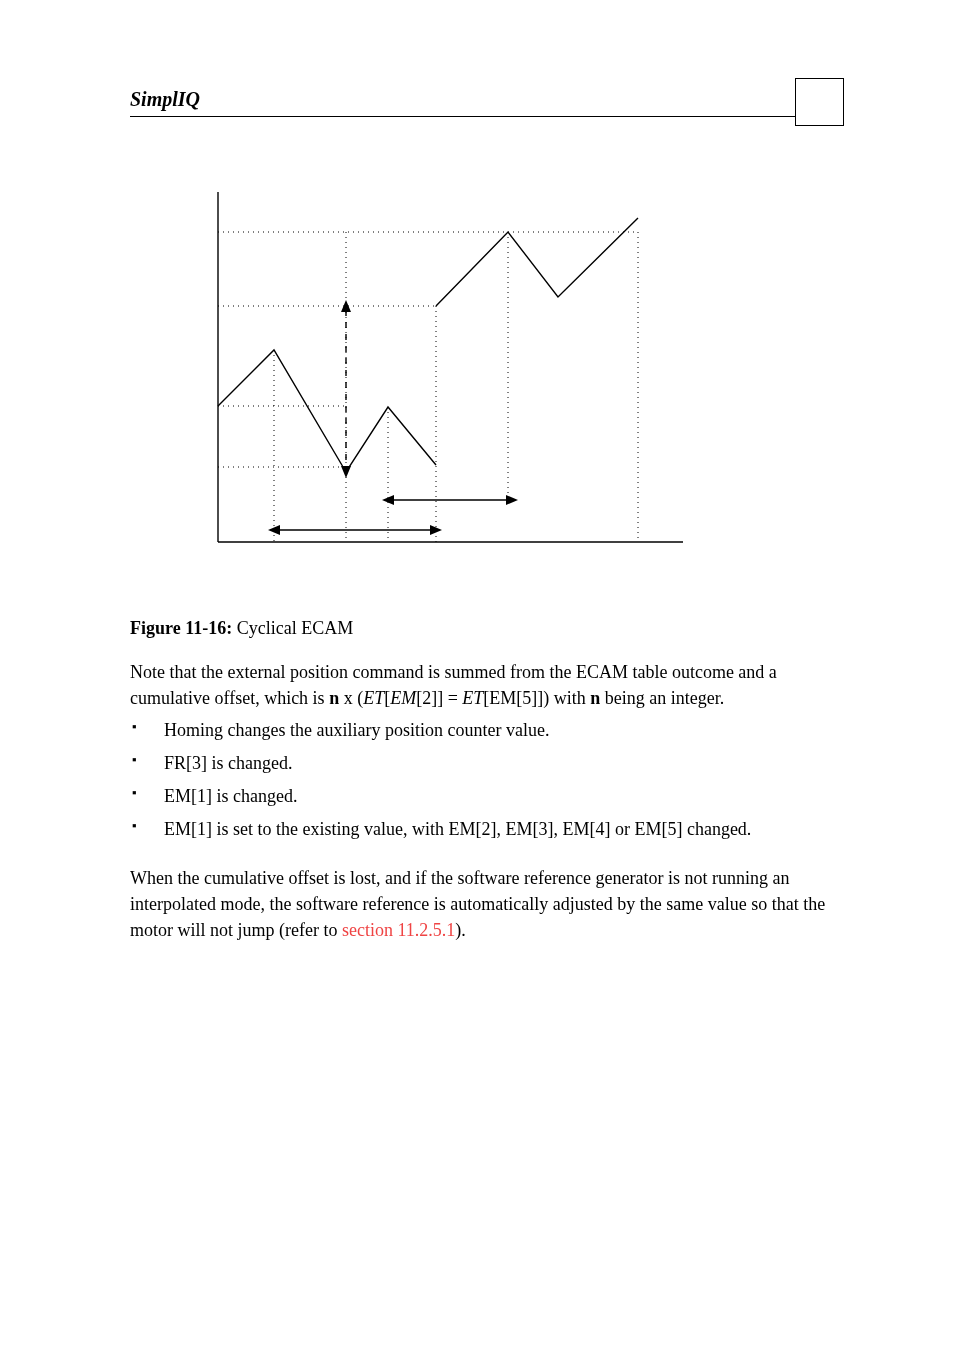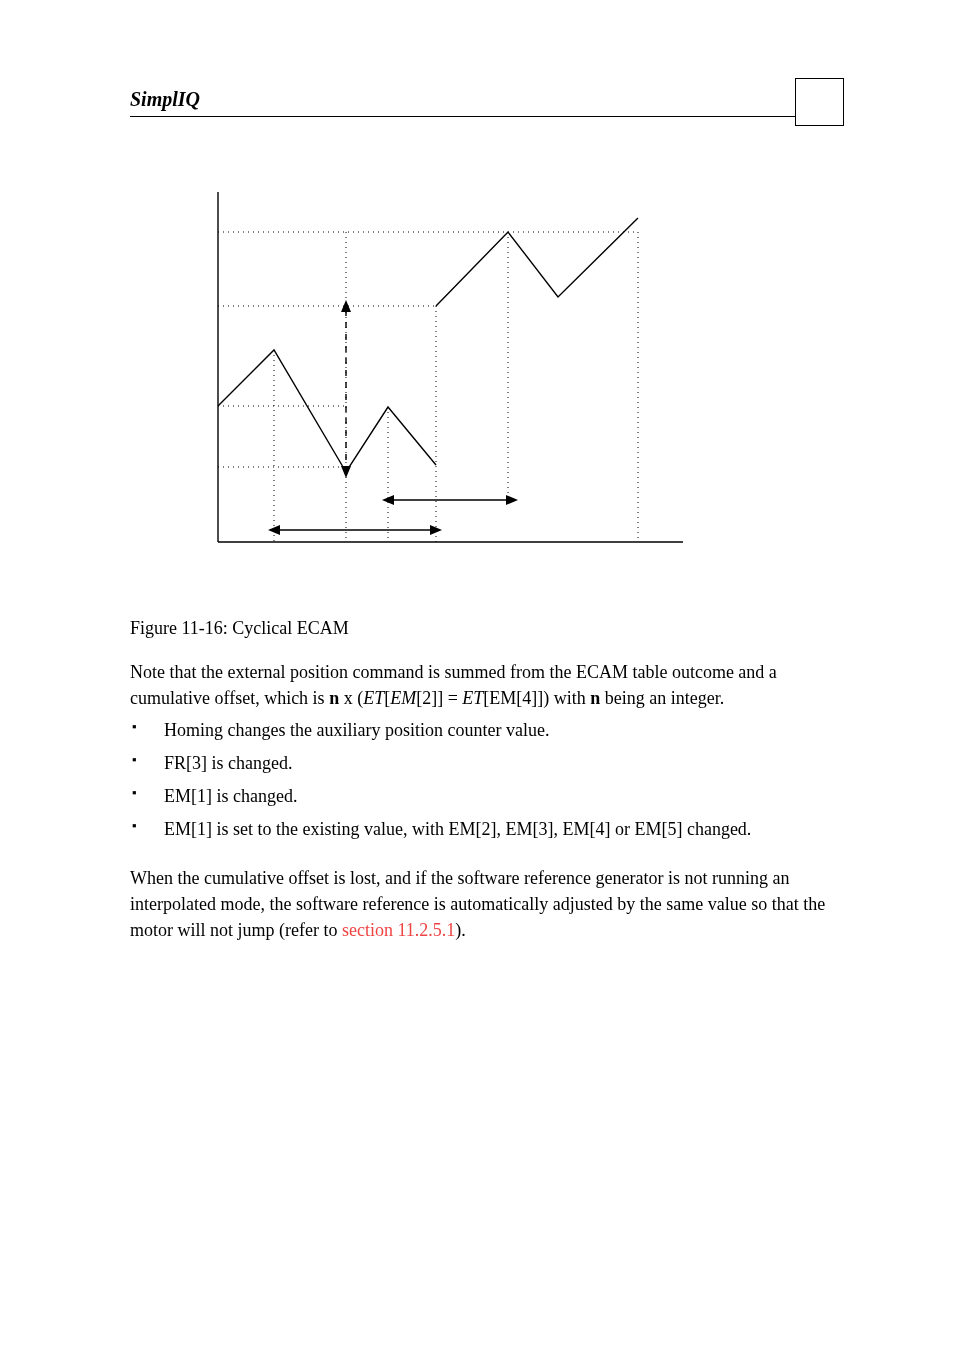--- a/index.html
+++ b/index.html
@@ -42,21 +42,21 @@
   }
   .figure-wrap {
     margin-top: 56px;
     margin-left: 48px;
     margin-bottom: 18px;
   }
   .caption {
     margin-top: 52px;
     font-size: 18px;
   }
-  .caption .label { font-weight: normal; text-align: center; }
+  .caption .label { font-weight: bold; text-align: center; }
   .caption .title { font-weight: normal; }
   .para {
     font-size: 18px;
     line-height: 1.45;
     margin-top: 20px;
   }
   .para .bold { font-weight: bold; }
   .para .italic { font-style: italic; }
   ul.bullets {
     list-style: none;
@@ -129,21 +129,21 @@
 
       <line x1="330" y1="50" x2="330" y2="318" stroke="#000" stroke-width="1" stroke-dasharray="1 4"></line>
     </svg>
   </div>
 
   <div class="caption">
     <span class="label">Figure 11-16: </span><span class="title">Cyclical ECAM</span>
   </div>
 
   <div class="para">
-    <span>Note that the external position command is summed from the ECAM table outcome and a cumulative offset, which is </span><span class="bold">n</span><span> x (</span><span class="italic">ET</span><span>[</span><span class="italic">EM</span><span>[2]] = </span><span class="italic">ET</span><span>[EM[4]]) with </span><span class="bold">n</span><span> being an integer.</span>
+    <span>Note that the external position command is summed from the ECAM table outcome and a cumulative offset, which is </span><span class="bold">n</span><span> x (</span><span class="italic">ET</span><span>[</span><span class="italic">EM</span><span>[2]] = </span><span class="italic">ET</span><span>[EM[5]]) with </span><span class="bold">n</span><span> being an integer.</span>
   </div>
 
 
   <ul class="bullets">
     <li>Homing changes the auxiliary position counter value.</li>
     <li>FR[3] is changed.</li>
     <li>EM[1] is changed.</li>
     <li>EM[1] is set to the existing value, with EM[2], EM[3], EM[4] or EM[5] changed.</li>
   </ul>
 

